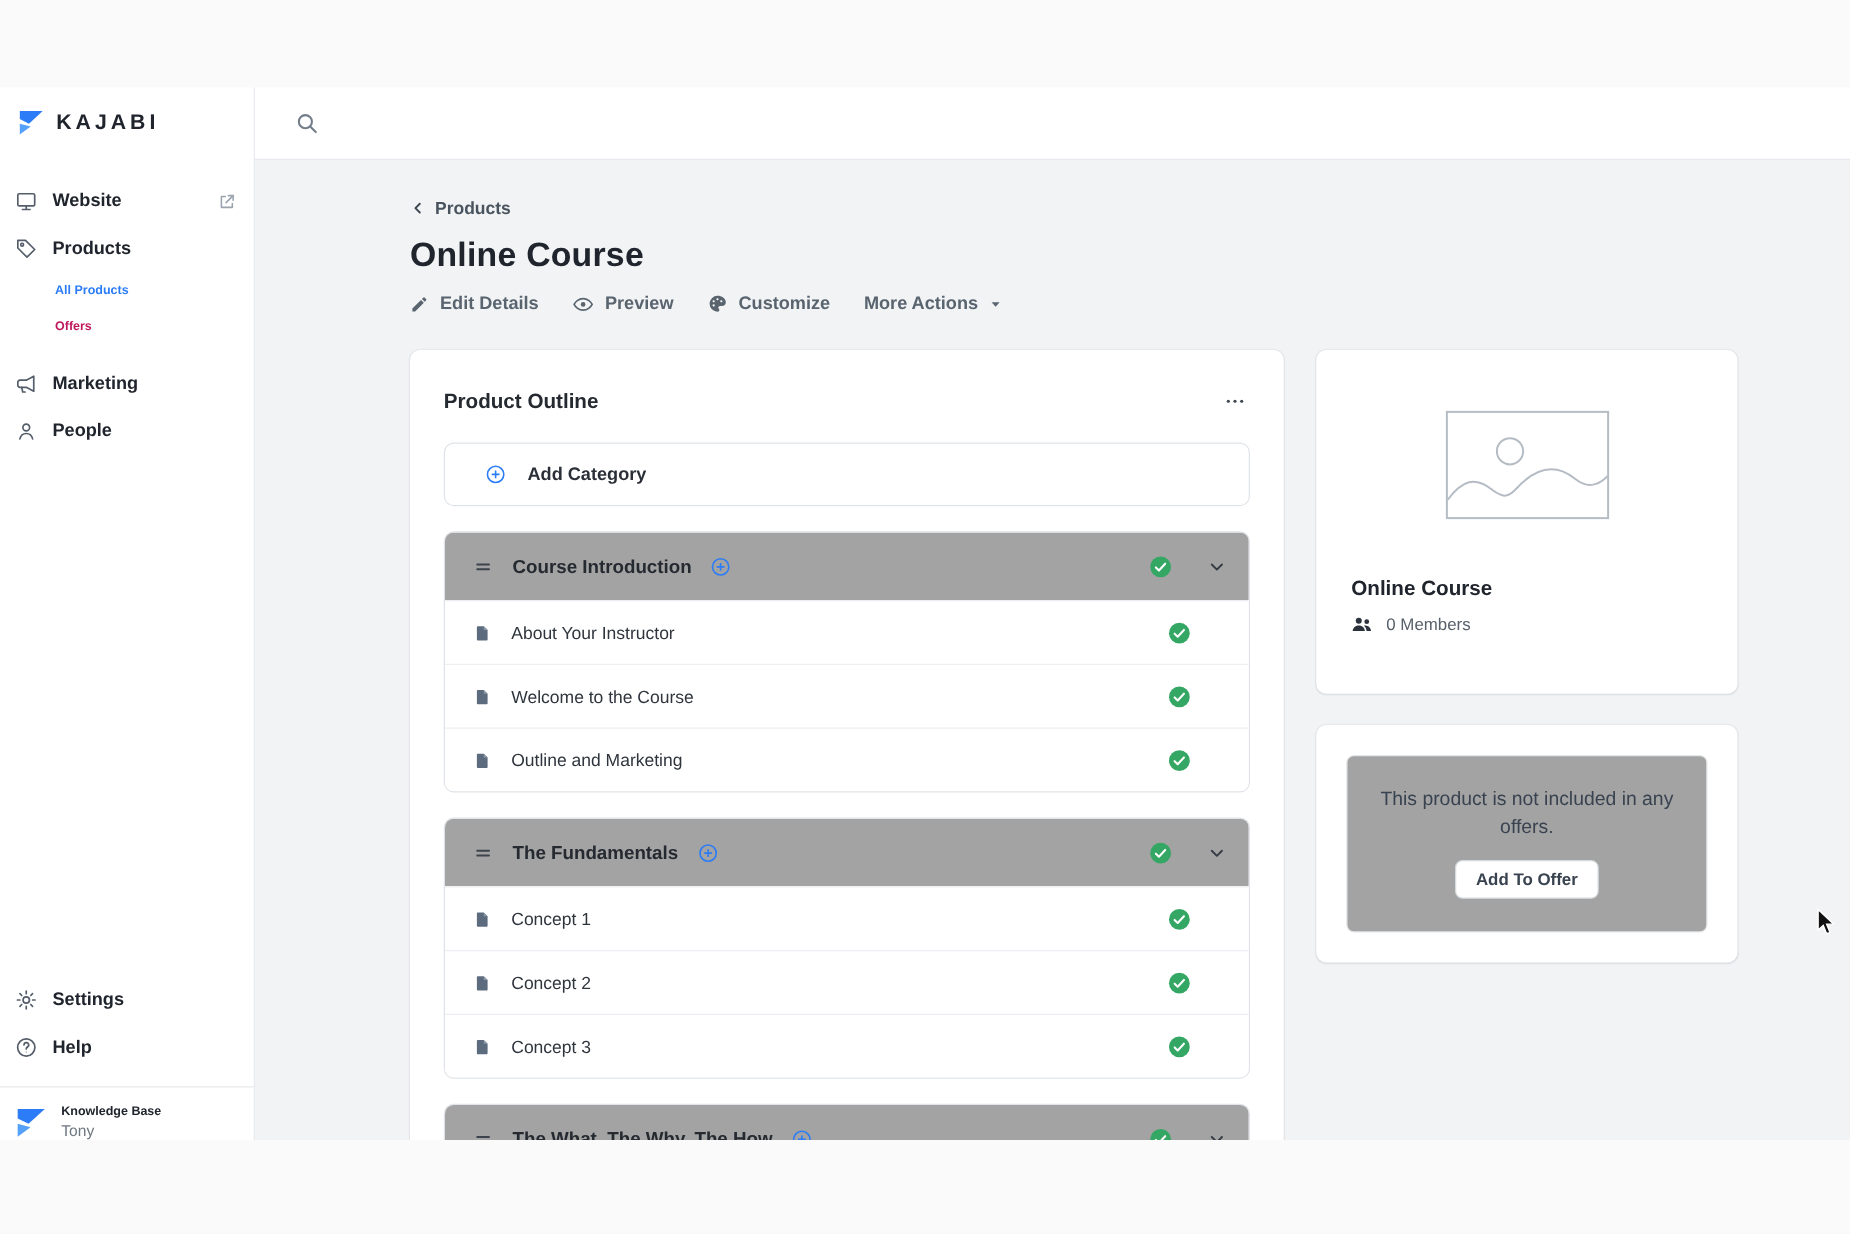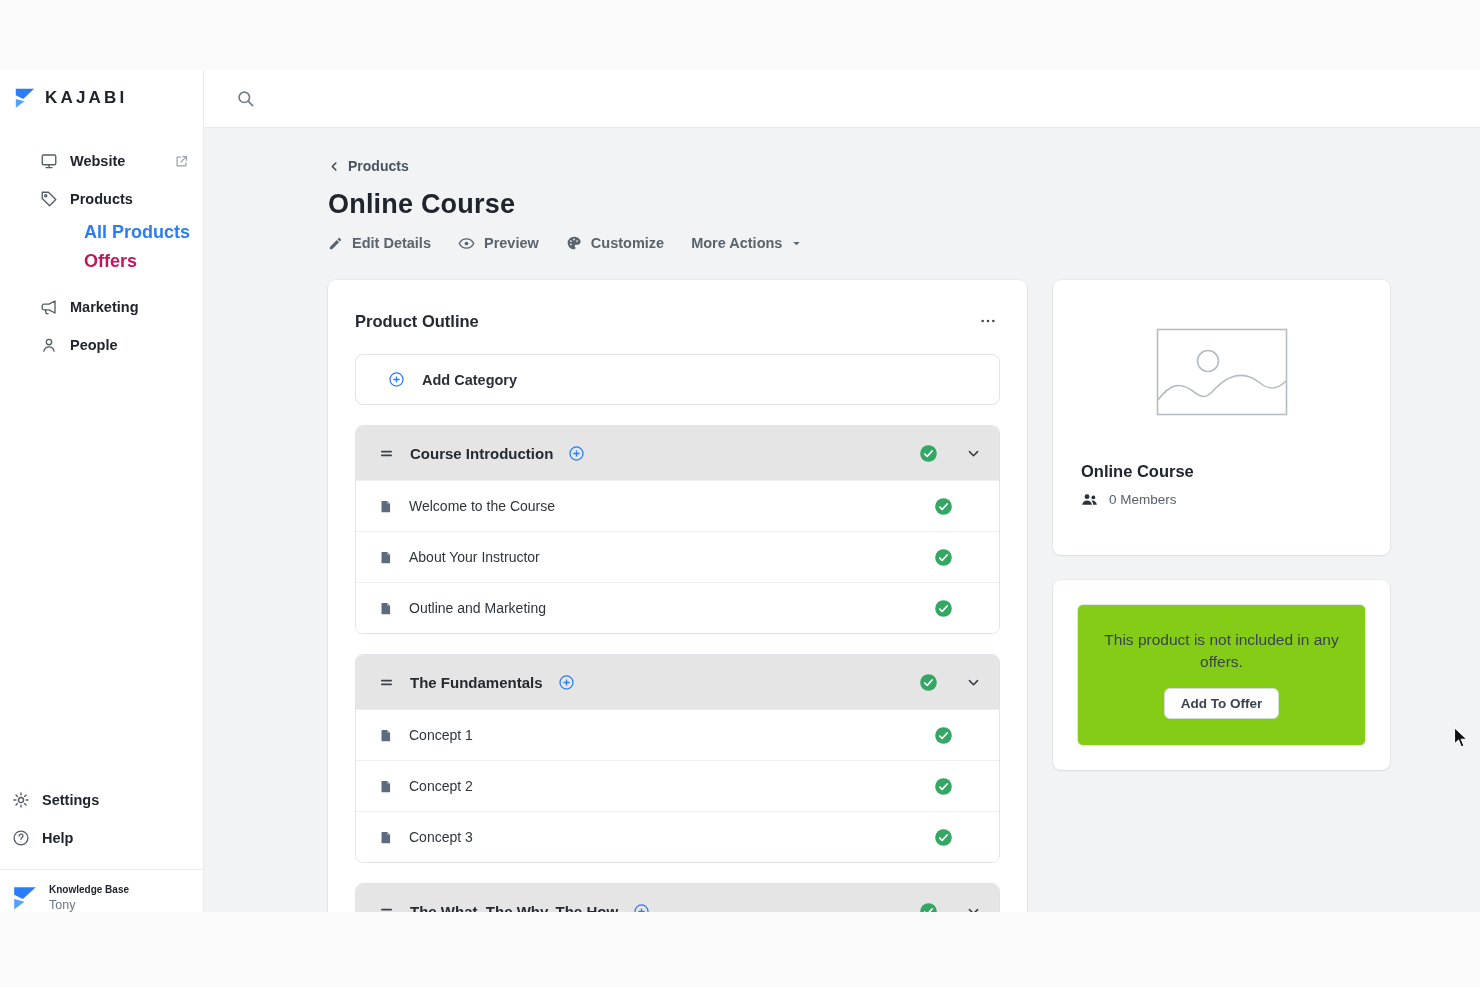--- a/index.html
+++ b/index.html
@@ -16,30 +16,30 @@
   .app { position:absolute; left:0; top:70px; width:1480px; height:842px; }
 
   
   .sidebar {
     position:absolute; left:0; top:0; width:204px; height:842px;
     background:#ffffff; border-right:1px solid #e8eaed;
     display:flex; flex-direction:column; overflow:hidden;
   }
   .logo-row { display:flex; align-items:center; gap:9px; padding:13px 0 0 14px; height:42px; }
   .logo-text { font-size:17px; font-weight:800; letter-spacing:3.2px; color:#20242c; }
-  .nav { margin-top:30px;margin-left:28px; }
+  .nav { margin-top:30px; }
   .nav-item {
     display:flex; align-items:center; gap:12px; height:38px; padding:0 14px 0 12px;
     font-size:14.5px; font-weight:600; color:#20252d; cursor:pointer;
   }
   .nav-item .grow { flex:1; }
   .nav-sub { }
   .nav-sub-item {
-    height:29px; display:flex; align-items:center; padding-left:56px;
-    font-size:18px; font-weight:600; cursor:pointer;
+    height:29px; display:flex; align-items:center; padding-left:44px;
+    font-size:10px; font-weight:600; cursor:pointer;
   }
   .nav-sub-item.active { color:#2b7cf6; }
   .nav-sub-item.muted  { color:#be185d; }
   .nav-gap { height:12px; }
   .side-spacer { flex:1; }
   .side-divider { border-top:1px solid #e8eaed; margin-top:12px; }
   .kb-row { display:flex; align-items:flex-start; gap:11px; padding:13px 0 0 12px; }
   .kb-avatar { width:26px; height:26px; margin-top:2px; }
   .kb-title { font-size:10px; font-weight:700; color:#20252d; line-height:1.35; }
   .kb-user  { font-size:12.5px; color:#6e7680; margin-top:2px; }
@@ -81,21 +81,21 @@
   .outline-head { display:flex; align-items:center; height:30px; }
   .outline-title { font-size:16.5px; font-weight:700; color:#252a31; flex:1; }
   .dots-btn { color:#3f4650; cursor:pointer; padding:4px; }
   .add-category {
     margin-top:18px; height:51px; border:1px solid #e0e4e8; border-radius:8px;
     display:flex; align-items:center; gap:17px; padding-left:32px; cursor:pointer;
     font-size:14.5px; font-weight:600; color:#2b3募0; color:#2b3038;
   }
   .section-box { margin-top:20px; border:1px solid #e0e4e8; border-radius:8px; overflow:hidden; }
   .section-head {
-    height:54px; background:#e5e5e5; display:flex; align-items:center;
+    height:54px; background:#a3a3a3; display:flex; align-items:center;
     padding:0 18px 0 23px; gap:16px;
   }
   .section-title { font-size:15px; font-weight:600; color:#252a31; }
   .section-head .grow { flex:1; }
   .lesson-row {
     height:51px; background:#fff; border-top:1px solid #eceef1;
     display:flex; align-items:center; padding:0 18px 0 23px; gap:16px; cursor:pointer;
   }
   .lesson-title { font-size:14px; font-weight:500; color:#2f353d; flex:1; }
   .drag-handle { cursor:grab; color:#3c434c; }
@@ -103,21 +103,21 @@
 
   
   .right-col { width:337px; }
   .product-card { height:275px; padding-top:48px; }
   .thumb-wrap { width:132px; margin:0 auto; }
   .product-name { margin:46px 0 0 28px; font-size:16.5px; font-weight:700; color:#20252d; }
   .members-row { margin:11px 0 0 28px; display:flex; align-items:center; gap:11px;
     font-size:13.5px; font-weight:500; color:#57606b; }
   .offers-card { margin-top:25px; padding:24px 24px; }
   .offers-inner {
-    border:1px solid #e4e7ea; background:#84cc16; border-radius:6px;
+    border:1px solid #e4e7ea; background:#a3a3a3; border-radius:6px;
     padding:24px 16px 26px; text-align:center;
   }
   .offers-msg { font-size:15.5px; color:#394350; line-height:1.45; font-weight:500; }
   .offer-btn {
     margin-top:14px; display:inline-block; background:#fff; border:1px solid #d5dade;
     border-radius:6px; padding:7px 16px; font-size:13.5px; font-weight:600; color:#394350;
     cursor:pointer; font-family:"Liberation Sans", sans-serif;
   }
 
   .cursor { position:absolute; left:1453px; top:726px; z-index:50; pointer-events:none; }
@@ -316,36 +316,36 @@
   </svg>
                 </span>
               </div>
               <div class="lesson-row">
                 <span>
                   <svg width="14" height="15" viewBox="0 0 24 24">
     <path d="M5.5 2.5h8.2L19 7.8v13a1.2 1.2 0 0 1-1.2 1.2H5.5a1.2 1.2 0 0 1-1.2-1.2V3.7a1.2 1.2 0 0 1 1.2-1.2z" fill="#5d6b7e"></path>
     <path d="M13.7 2.5v5.3H19z" fill="#8d99a9"></path>
   </svg>
                 </span>
-                <span class="lesson-title">Welcome to the Course</span>
+                <span class="lesson-title">About Your Instructor</span>
                 <span style="margin-right: 28px;">
                   <svg width="19" height="19" viewBox="0 0 24 24">
     <circle cx="12" cy="12" r="10.5" fill="#35a764"></circle>
     <path d="M7.2 12.6l3.1 3 6.3-6.8" stroke="#fff" stroke-width="2.1" fill="none" stroke-linecap="round" stroke-linejoin="round"></path>
   </svg>
                 </span>
               </div>
               <div class="lesson-row">
                 <span>
                   <svg width="14" height="15" viewBox="0 0 24 24">
     <path d="M5.5 2.5h8.2L19 7.8v13a1.2 1.2 0 0 1-1.2 1.2H5.5a1.2 1.2 0 0 1-1.2-1.2V3.7a1.2 1.2 0 0 1 1.2-1.2z" fill="#5d6b7e"></path>
     <path d="M13.7 2.5v5.3H19z" fill="#8d99a9"></path>
   </svg>
                 </span>
-                <span class="lesson-title">About Your Instructor</span>
+                <span class="lesson-title">Welcome to the Course</span>
                 <span style="margin-right: 28px;">
                   <svg width="19" height="19" viewBox="0 0 24 24">
     <circle cx="12" cy="12" r="10.5" fill="#35a764"></circle>
     <path d="M7.2 12.6l3.1 3 6.3-6.8" stroke="#fff" stroke-width="2.1" fill="none" stroke-linecap="round" stroke-linejoin="round"></path>
   </svg>
                 </span>
               </div>
               <div class="lesson-row">
                 <span>
                   <svg width="14" height="15" viewBox="0 0 24 24">

